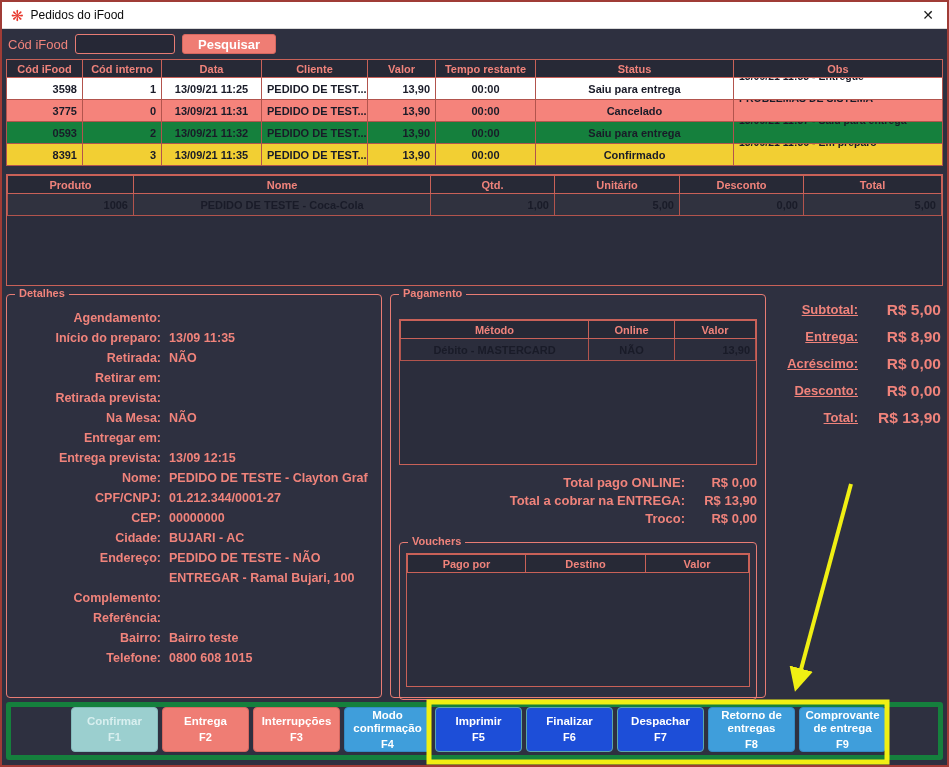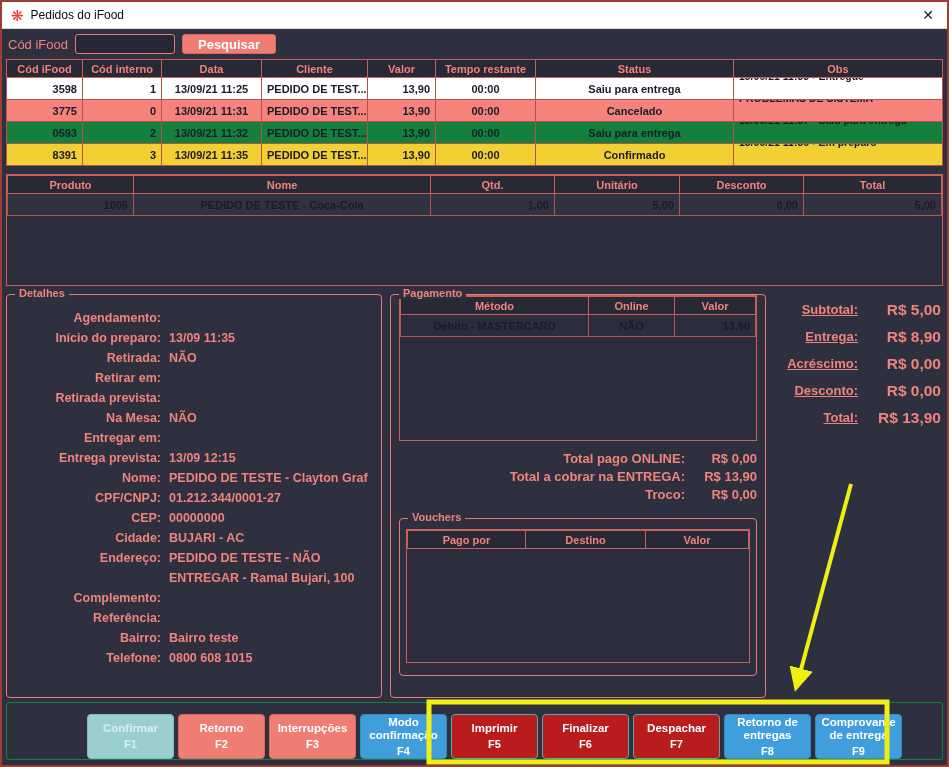--- a/index.html
+++ b/index.html
@@ -35,40 +35,40 @@
   
   .middle { display:flex; gap:8px; margin:0 4px; height:404px; }
   .groupbox { position:relative; border:1px solid #e87c74; border-radius:4px; }
   .gcaption { position:absolute; top:-8px; left:8px; background:#2e3040; color:#f0837b; font-size:11px; font-weight:bold; padding:0 4px; }
 
   .details-group { width:376px; padding:13px 8px 0 6px; }
   .dline { display:flex; gap:8px; min-height:20px; line-height:20px; }
   .dlabel { width:148px; text-align:right; color:#f0837b; font-size:12.5px; font-weight:bold; flex-shrink:0; }
   .dvalue { flex:1; color:#f0837b; font-size:12.5px; font-weight:bold; white-space:normal; }
 
-  .payment-group { width:376px; padding:0 8px 0; }
+  .payment-group { width:376px; padding:24px 8px 0; }
   .pay-grid-wrap { height:146px; border:1px solid #c96158; background:#2b2d3c; overflow:hidden; }
   .pay-grid-wrap td { color:#ffffff; border-color:#8f443e; height:19px; }
   .sum { margin-top:9px; }
   .sum-line { display:flex; justify-content:flex-end; gap:8px; line-height:18px; }
   .sum-label { color:#f0837b; font-size:13px; font-weight:bold; }
   .sum-value { width:64px; text-align:right; color:#f0837b; font-size:13px; font-weight:bold; }
   .vouchers-group { margin-top:14px; height:158px; padding:10px 6px 0; }
   .vouch-grid-wrap { height:134px; border:1px solid #c96158; background:#2b2d3c; overflow:hidden; }
 
   .totals-col { flex:1; padding:2px 2px 0 0; }
   .tline { display:flex; justify-content:flex-end; gap:7px; line-height:27px; }
   .tlabel { color:#f0837b; font-size:13px; font-weight:bold;text-decoration:underline; }
   .tvalue { width:76px; text-align:right; color:#f0837b; font-size:15.5px; font-weight:bold; }
 
   
-  .bottom-bar { margin:4px; height:58px; border:1px solid #15803d; border-radius:3px; display:flex; align-items:flex-end; padding-left:80px; gap:4px; }
+  .bottom-bar { margin:4px; height:58px; border:5px solid #15803d; border-radius:3px; display:flex; align-items:flex-start; padding-left:60px; gap:4px; }
   .btn { width:87px; height:45px; border-radius:4px; display:flex; flex-direction:column; align-items:center; justify-content:center; color:#fff; font-weight:bold; font-size:11.5px; line-height:13px; text-align:center; cursor:pointer; padding:2px; }
   .btn .key { margin-top:3px; font-size:11px; }
-  .btn-teal   { background:#b91c1c; border:1px solid #5aa8ab; }
+  .btn-teal   { background:#1d4ed8; border:1px solid #5aa8ab; }
   .btn-salmon { background:#ef7d74; border:1px solid #d6675f; }
   .btn-blue   { background:#3f9edb; border:1px solid #338cc6; }
   .btn-disabled { background:#9bcfcf; border-color:#85bcbc; color:#d8efef; }
 
   
   .annot { position:absolute; left:0; top:0; pointer-events:none; z-index:50; }
   .hl-rect { fill:none; stroke:#f0ef13; stroke-width:5; }
   .hl-arrow { stroke:#f0ef13; stroke-width:4; }
 </style>
 </head>
@@ -347,21 +347,21 @@
         </div>
     </div>
   </div>
 
   <div class="bottom-bar">
     <div class="btn btn-teal btn-disabled">
         <span>Confirmar</span>
         <span class="key">F1</span>
       </div>
     <div class="btn btn-salmon">
-        <span>Retorno</span>
+        <span>Entrega</span>
         <span class="key">F2</span>
       </div>
     <div class="btn btn-salmon">
         <span>Interrupções</span>
         <span class="key">F3</span>
       </div>
     <div class="btn btn-blue">
         <span>Modo confirmação</span>
         <span class="key">F4</span>
       </div>

